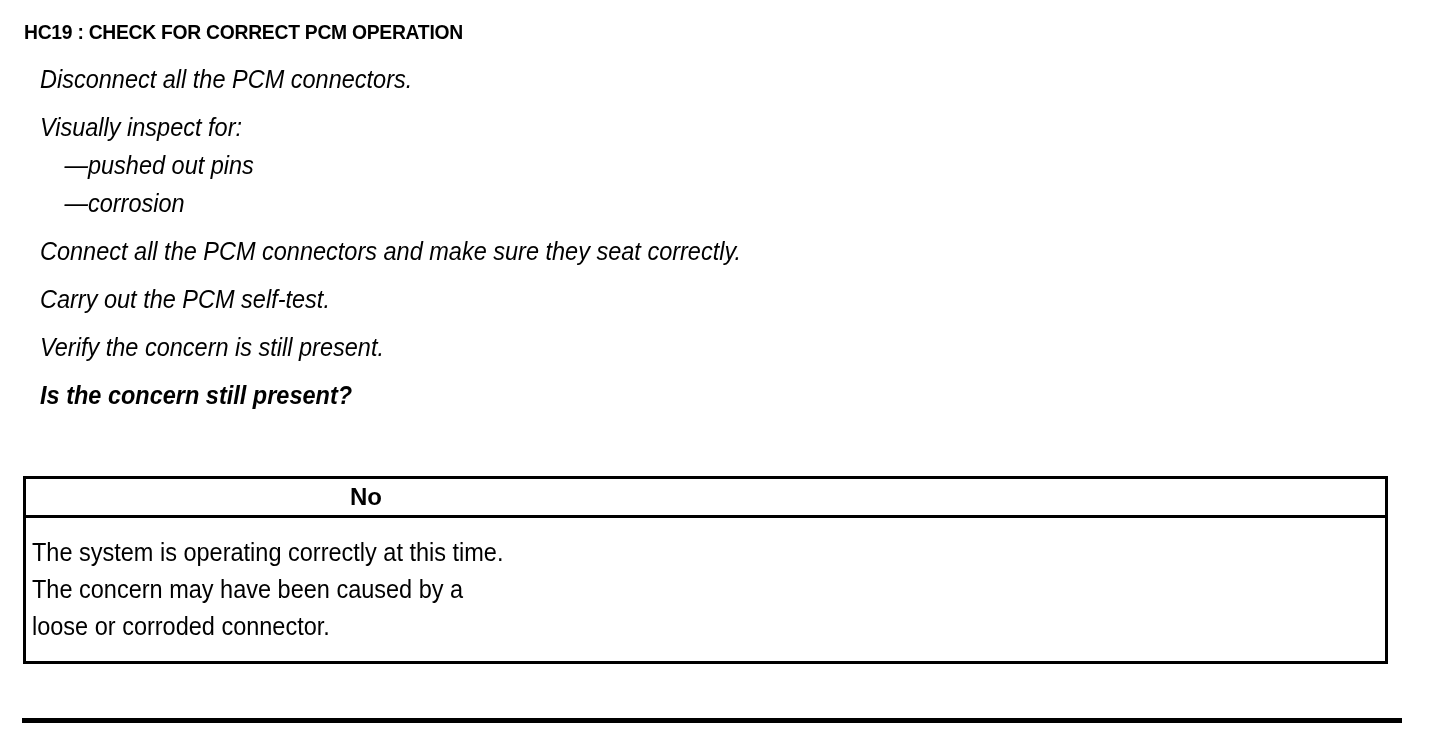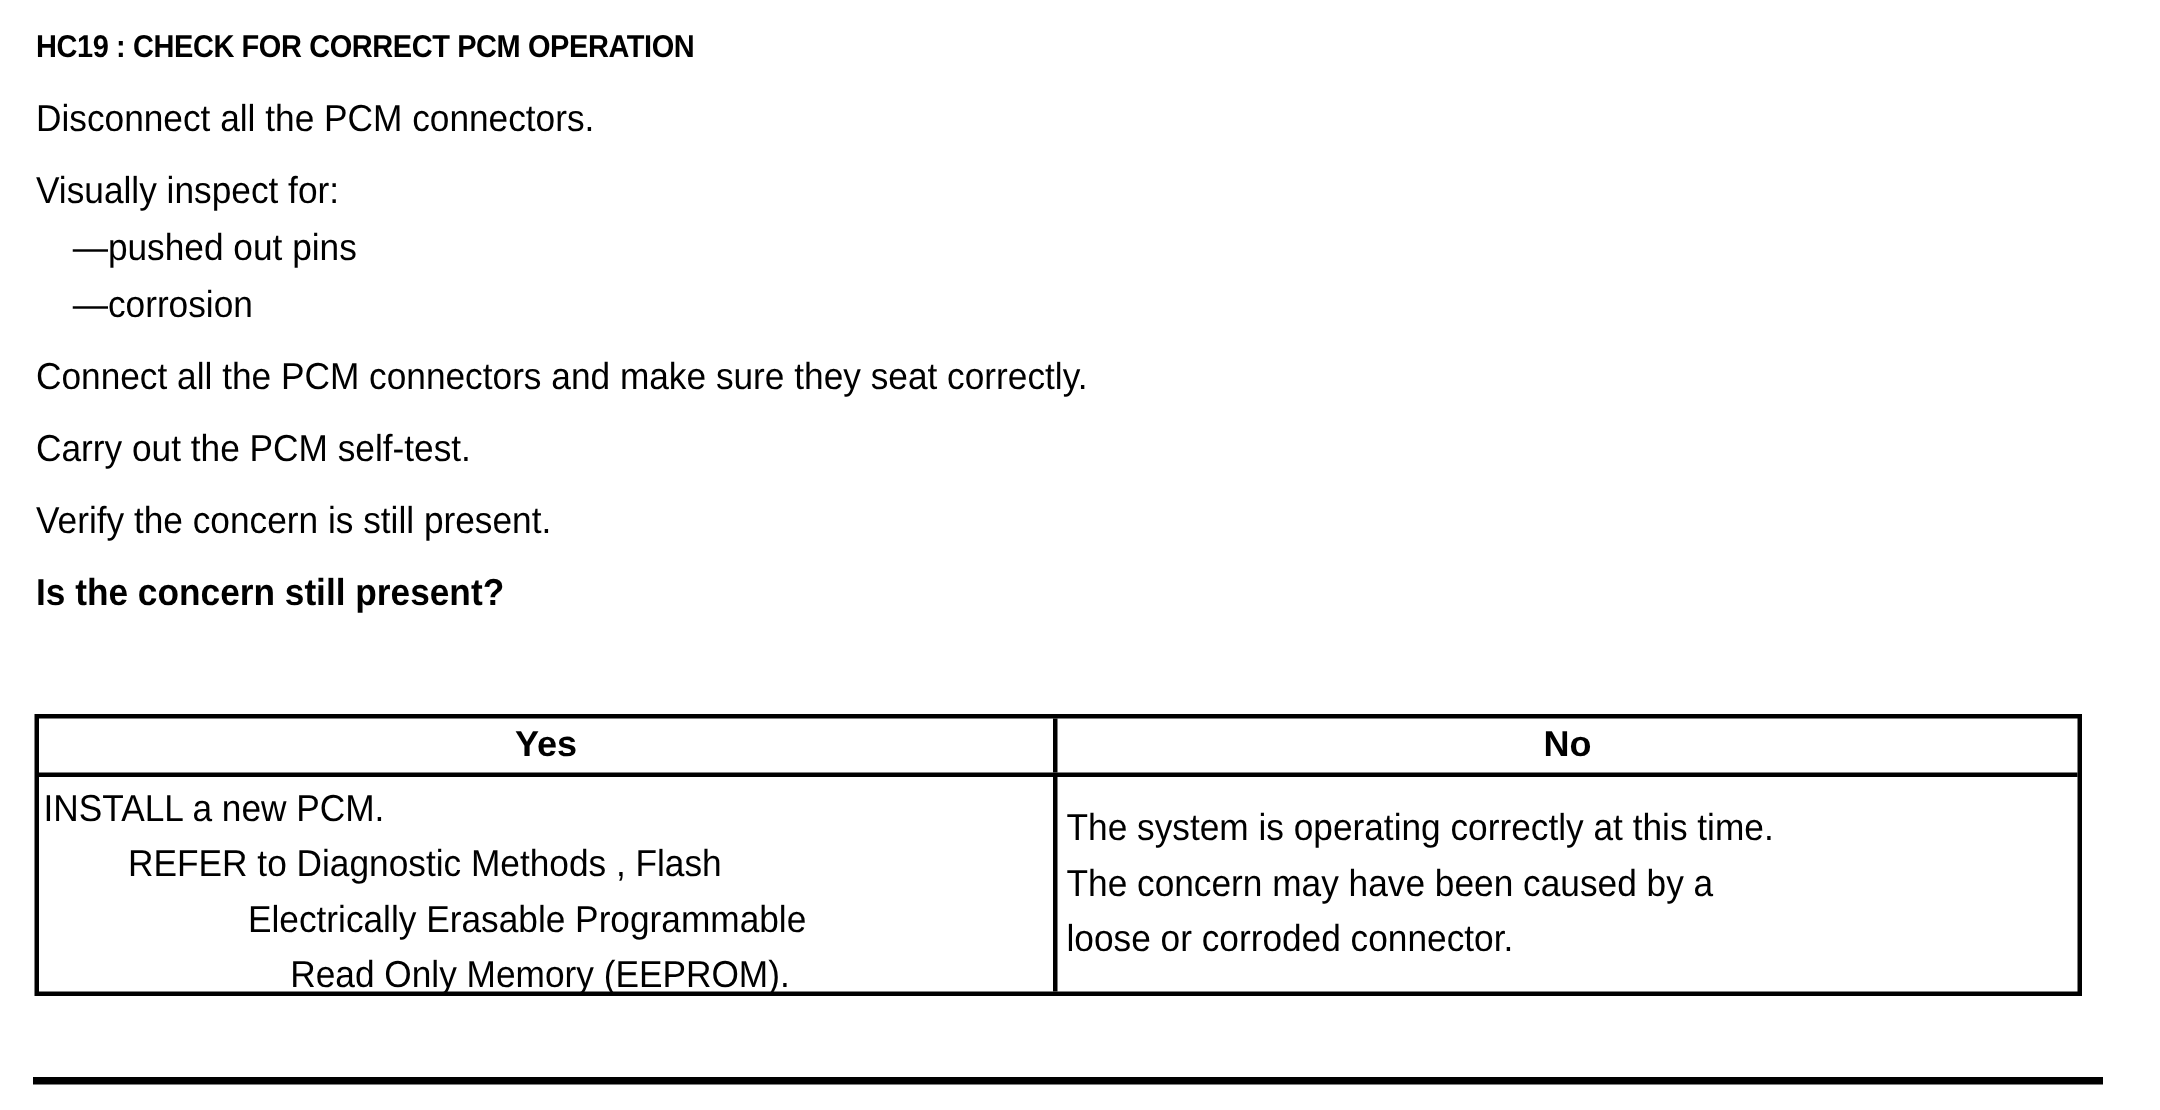--- a/index.html
+++ b/index.html
@@ -35,23 +35,24 @@
     letter-spacing: -0.3px;
     transform: scaleX(0.92);
     transform-origin: left top;
     white-space: nowrap;
     line-height: 24px;
   }
 
   
   .body-block {
     position: absolute;
-    left: 24px;
+    left: 40px;
     top: 66px;
     width: 1360px;
+    font-style: italic;
   }
   .para {
     font-size: 25px;
     line-height: 26px;
     transform: scaleX(0.94);
     transform-origin: left center;
     white-space: nowrap;
     margin: 0;
     padding: 0;
     height: 26px;
@@ -144,32 +145,25 @@
     <p class="para gap-after">Carry out the PCM self-test.</p>
 
     <p class="para gap-after">Verify the concern is still present.</p>
 
     <p class="para bold">Is the concern still present?</p>
   </div>
 
   <div class="decision-table">
 
     <div class="dt-row dt-head-row">
-      <div class="dt-cell-yes dt-head-cell">Yes</div>
       <div class="dt-cell-no dt-head-cell">No</div>
     </div>
 
     <div class="dt-row">
 
-      <div class="dt-cell-yes dt-body-cell yes-body">
-        <div class="cell-line ind-0">INSTALL a new PCM.</div>
-        <div class="cell-line ind-1">REFER to Diagnostic Methods , Flash</div>
-        <div class="cell-line ind-2">Electrically Erasable Programmable</div>
-        <div class="cell-line ind-3">Read Only Memory (EEPROM).</div>
-      </div>
 
       <div class="dt-cell-no dt-body-cell no-body">
         <div class="cell-line ind-0">The system is operating correctly at this time.</div>
         <div class="cell-line ind-0">The concern may have been caused by a</div>
         <div class="cell-line ind-0">loose or corroded connector.</div>
       </div>
 
     </div>
   </div>
 

